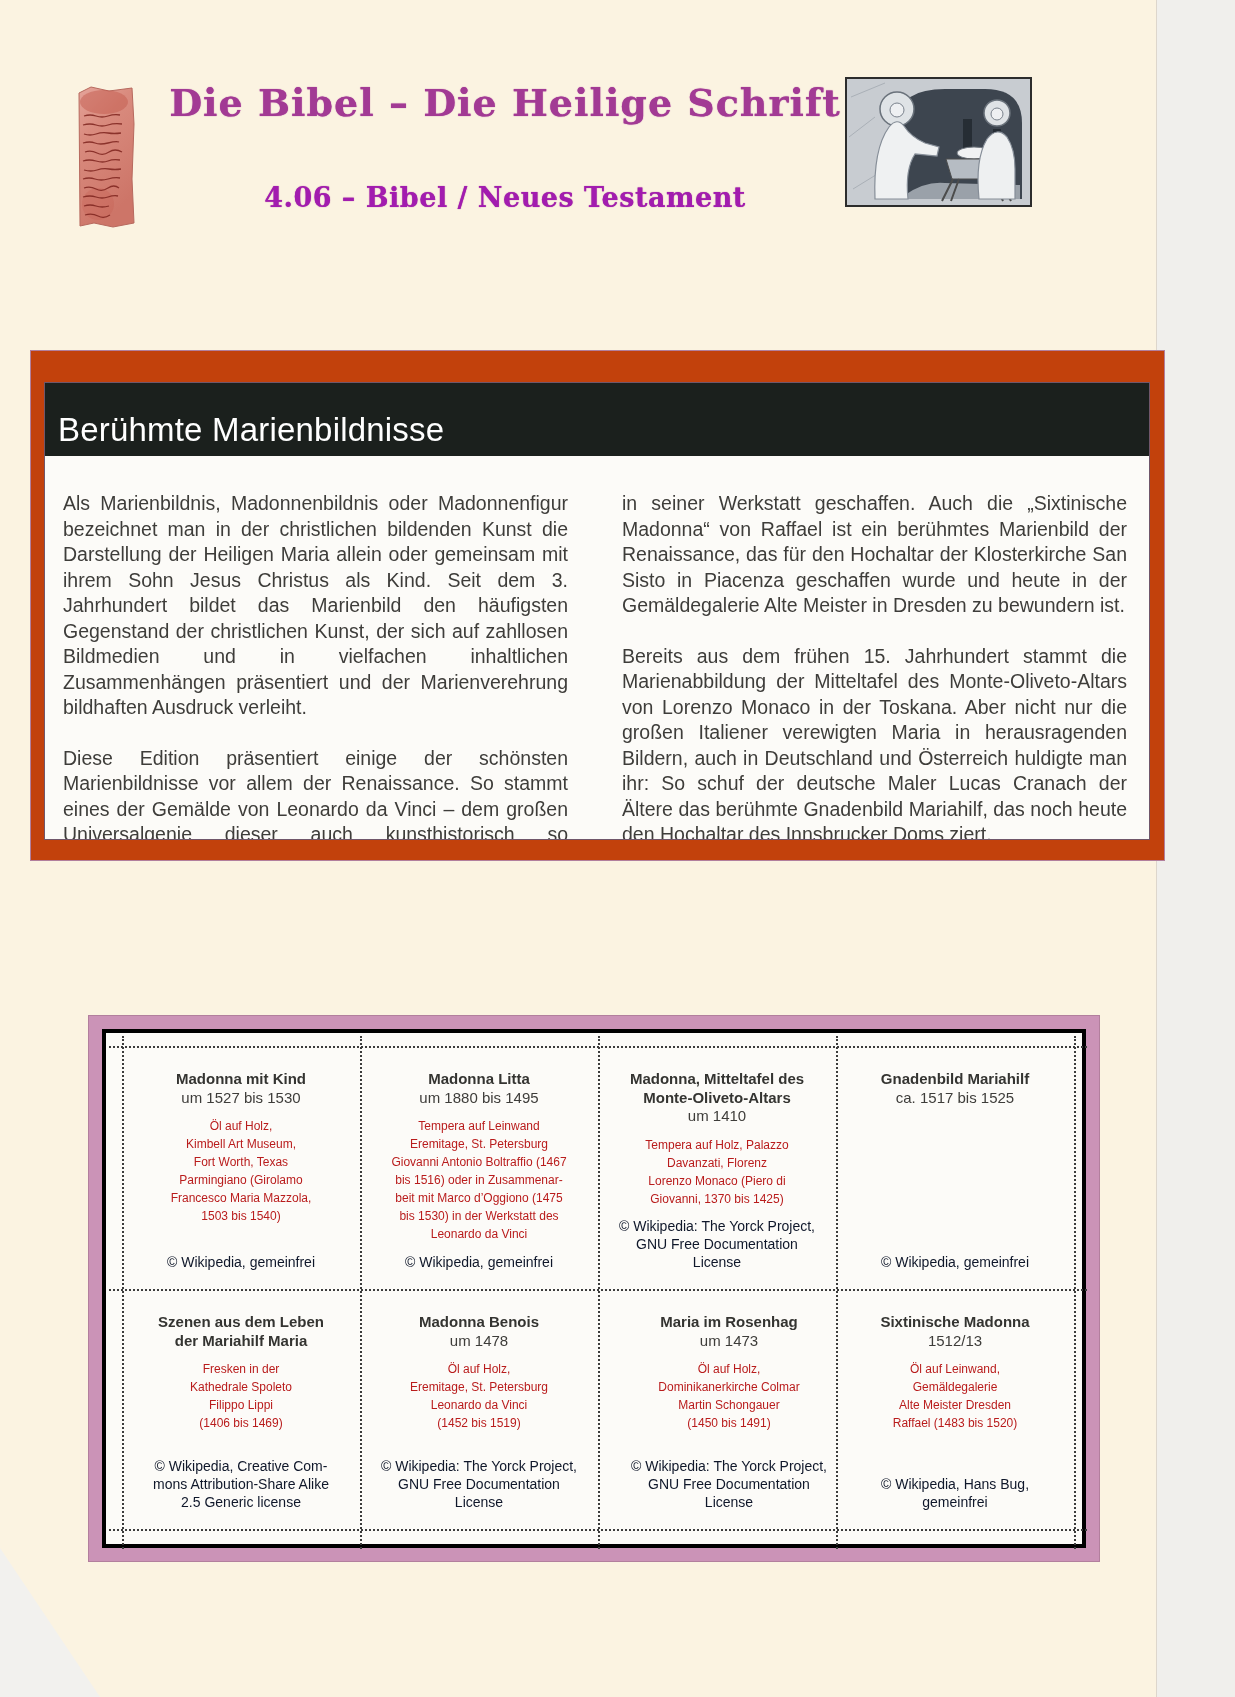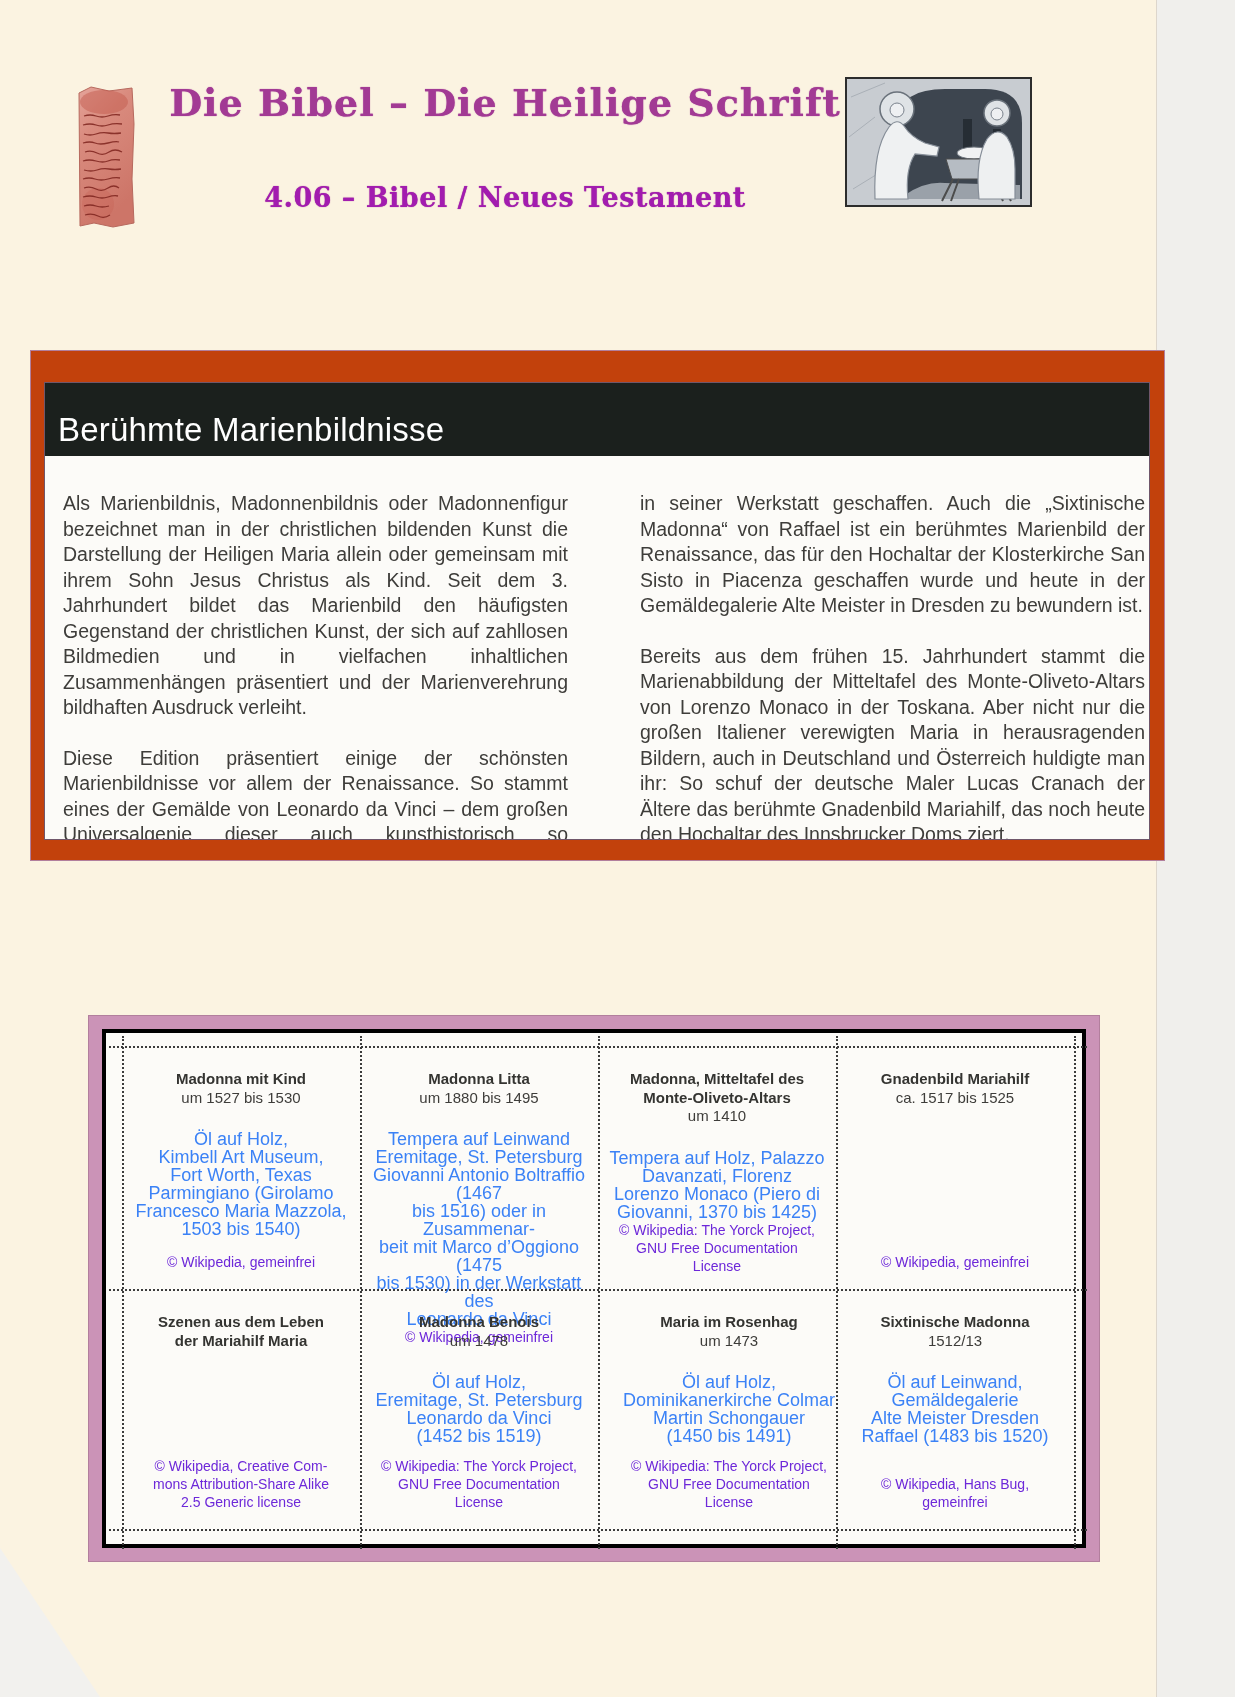--- a/index.html
+++ b/index.html
@@ -63,21 +63,21 @@
     width:100%;height:73px;
     background:#1b201d;
     display:flex;align-items:flex-end;
     padding:0 0 7px 13px;
     box-sizing:border-box;
   }
   .article-titlebar span{
     color:#ffffff;font-size:33px;letter-spacing:0.2px;
   }
   .article-body{
-    display:flex;gap:72px;
+    display:flex;gap:54px;
     padding:35px 16px 0 18px;
   }
   .article-col{flex:0 0 505px;width:505px;}
   .article-col p{
     margin:0 0 25px 0;
     font-size:19.5px;line-height:25.5px;
     text-align:justify;
     color:#3e3d3a;
   }
 
@@ -107,22 +107,22 @@
   .card{
     position:absolute;
     display:flex;flex-direction:column;align-items:center;
     box-sizing:border-box;
     padding:24px 4px 18px 4px;
     text-align:center;
   }
   .pre{white-space:pre-line;}
   .card-title{font-weight:bold;font-size:15px;line-height:18.5px;color:#343431;}
   .card-date{font-size:15px;line-height:18.5px;color:#3e3d3a;}
-  .card-details{margin-top:23px;font-size:18px;line-height:18px;color:#3b82f6;}
-  .card-credit{margin-top:auto;font-size:14px;line-height:18px;color:#6d28d9;}
+  .card-details{margin-top:10px;font-size:12px;line-height:18px;color:#b91c1c;}
+  .card-credit{margin-top:auto;font-size:14px;line-height:18px;color:#0f172a;}
 </style>
 </head>
 <body>
 
 <div class="page">
 
   <div class="scan-strip"></div>
   <div class="scan-corner"></div>
 
   <div>
@@ -255,20 +255,24 @@
       <div class="card" style="left:730px;top:13px;width:238px;height:243px">
         <div class="card-title pre">Gnadenbild Mariahilf</div>
         <div class="card-date">ca. 1517 bis 1525</div>
         <div class="card-credit pre">© Wikipedia, gemeinfrei</div>
       </div>
 
       <div class="card" style="left:16px;top:256px;width:238px;height:240px">
         <div class="card-title pre">Szenen aus dem Leben
 der Mariahilf Maria</div>
         <div class="card-date"></div>
+        <div class="card-details pre">Fresken in der
+Kathedrale Spoleto
+Filippo Lippi
+(1406 bis 1469)</div>
         <div class="card-credit pre">© Wikipedia, Creative Com-
 mons Attribution-Share Alike
 2.5 Generic license</div>
       </div>
 
       <div class="card" style="left:254px;top:256px;width:238px;height:240px">
         <div class="card-title pre">Madonna Benois</div>
         <div class="card-date">um 1478</div>
         <div class="card-details pre">Öl auf Holz,
 Eremitage, St. Petersburg

